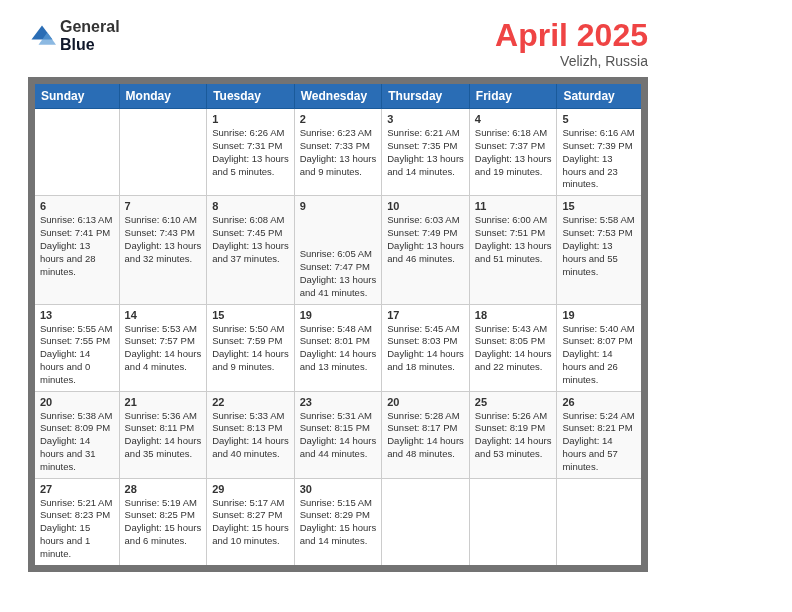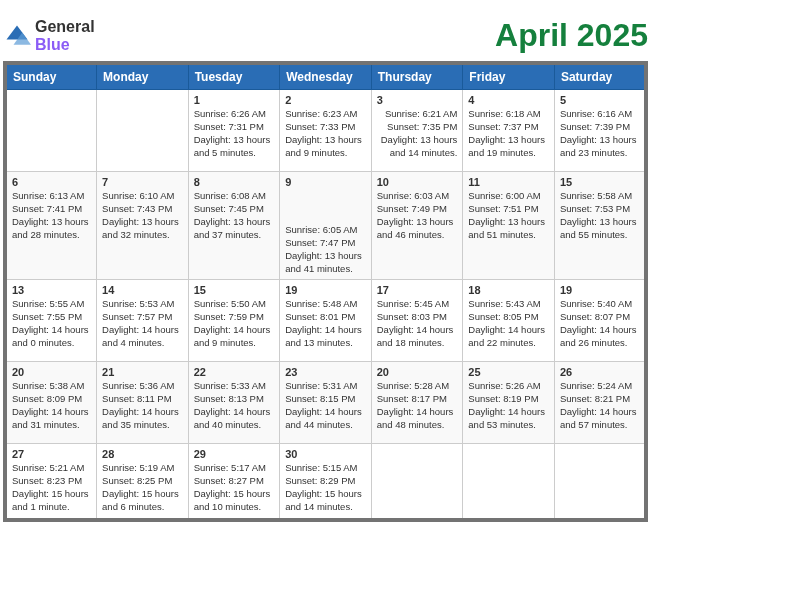--- a/index.html
+++ b/index.html
@@ -7,21 +7,21 @@
       width: 792px;
       height: 612px;
       font-family: Arial, sans-serif;
       background: #fff;
       overflow: hidden;
     }
     .page {
       width: 668px;
       height: 612px;
       background: #fff;
-      padding: 18px 20px 10px 3px;
+      padding: 18px 20px 10px 28px;
     }
     .header {
       display: flex;
       justify-content: space-between;
       align-items: flex-start;
       margin-bottom: 8px;
     }
     .logo {
       display: flex;
       align-items: center;
@@ -33,43 +33,43 @@
       line-height: 1.1;
     }
     .logo-general {
       font-size: 16px;
       font-weight: bold;
       color: #333;
     }
     .logo-blue {
       font-size: 16px;
       font-weight: bold;
-      color: #8b5cf6;
+      color: #0f172a;
     }
     .logo-icon {
       width: 28px;
       height: 28px;
     }
     .title-block {
       text-align: right;
     }
     .title-month {
       font-size: 32px;
       font-weight: bold;
-      color: #15803d;
+      color: #ef4444;
       line-height: 1.1;
     }
     .title-location {
       font-size: 14px;
       color: #555;
     }
     .calendar {
       width: 100%;
       border-collapse: collapse;
-      border: 4px solid #737373;
+      border: 7px solid #737373;
     }
     .calendar th {
       background: #2a6db5;
       color: #fff;
       font-size: 12px;
       font-weight: bold;
       padding: 5px 6px;
       text-align: left;
       border: 1px solid #1a5a9a;
     }
@@ -113,20 +113,21 @@
         <polygon points="16,4 28,20 4,20" fill="#2a6db5"></polygon>
         <polygon points="22,12 32,26 12,26" fill="#5b9bd5" opacity="0.7"></polygon>
       </svg>
       <div class="logo-text">
         <span class="logo-general">General</span>
         <span class="logo-blue">Blue</span>
       </div>
     </div>
     <div class="title-block">
       <div class="title-month">April 2025</div>
+      <div class="title-location">Velizh, Russia</div>
     </div>
   </div>
 
   <table class="calendar">
     <thead>
       <tr>
       <th>Sunday</th>
           <th>Monday</th>
           <th>Tuesday</th>
           <th>Wednesday</th>
@@ -146,21 +147,21 @@
 Daylight: 13 hours and 5 minutes.</div>
           </td>
           <td>
             <span class="day-num">2</span>
             <div class="day-info" style="white-space: pre-line;">Sunrise: 6:23 AM
 Sunset: 7:33 PM
 Daylight: 13 hours and 9 minutes.</div>
           </td>
           <td>
             <span class="day-num">3</span>
-            <div class="day-info" style="white-space: pre-line; text-align: right;">Sunrise: 6:21 AM
+            <div class="day-info" style="white-space: pre-line;">Sunrise: 6:21 AM
 Sunset: 7:35 PM
 Daylight: 13 hours and 14 minutes.</div>
           </td>
           <td>
             <span class="day-num">4</span>
             <div class="day-info" style="white-space: pre-line;">Sunrise: 6:18 AM
 Sunset: 7:37 PM
 Daylight: 13 hours and 19 minutes.</div>
           </td>
           <td>

